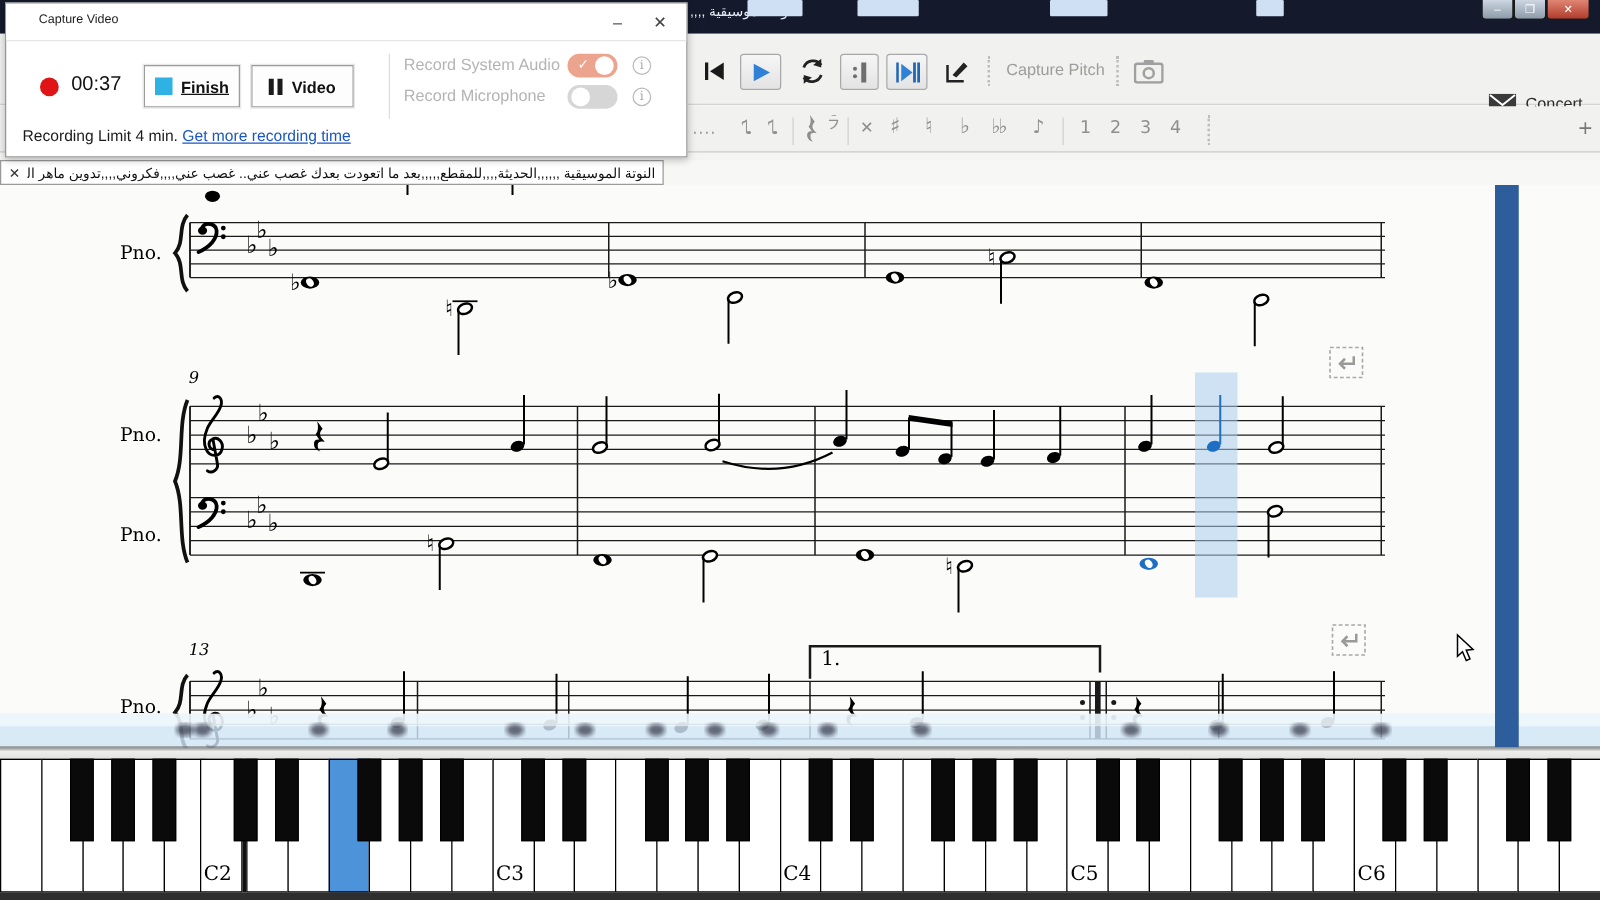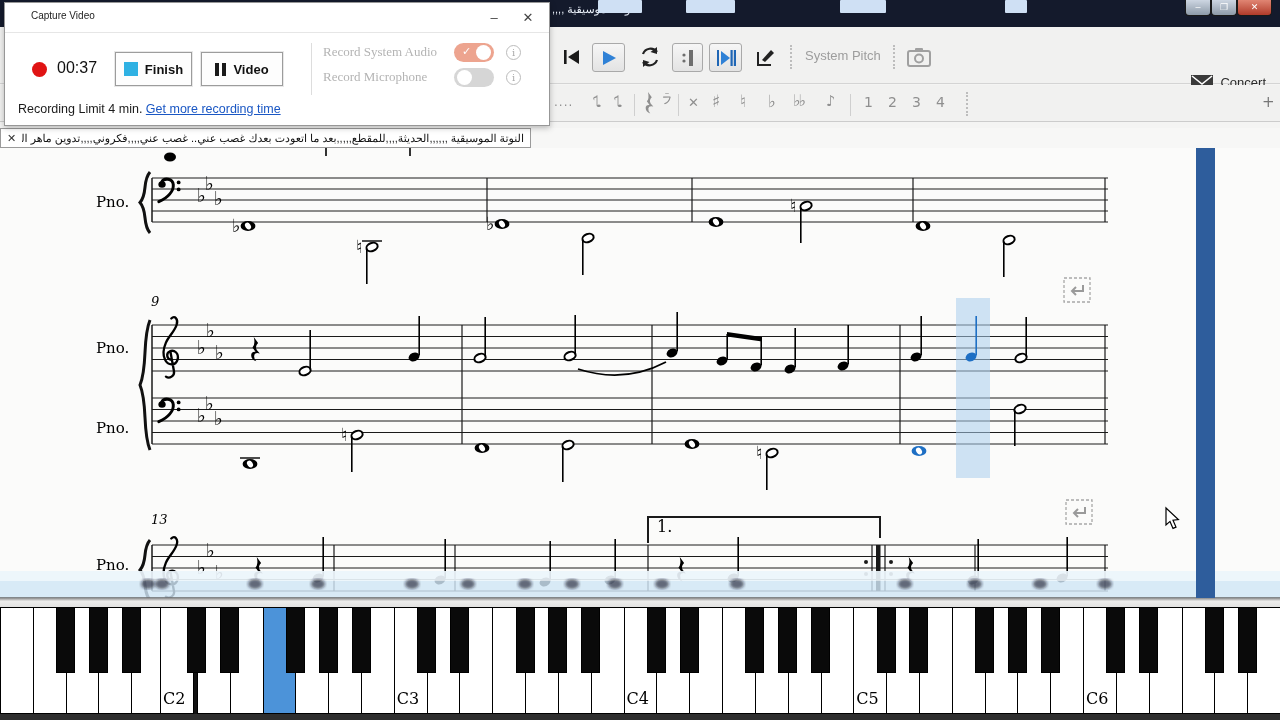--- a/index.html
+++ b/index.html
@@ -49,21 +49,21 @@
   .cd-winbtn { position:absolute; top:6px; width:18px; height:18px; text-align:center; line-height:17px;
                font-size:13px; color:#444; }
   #cd-dot { position:absolute; left:27px; top:59px; width:15px; height:15px; border-radius:50%; background:#e01414; }
   #cd-timer { position:absolute; left:52px; top:56px; font-size:16px; color:#111; }
   .cd-btn { position:absolute; top:49px; height:34px; border:1px solid #9c9c9c; outline:1px solid #e8e8e8;
             background:#fdfdfd; display:flex; align-items:center; justify-content:center; gap:7px;
             font-size:13px; font-weight:bold; color:#111; }
   #finish-sq { width:14px; height:14px; background:#2fb1e3; }
   .pause-bars { display:flex; gap:3px; } .pause-bars i { width:4px; height:13px; background:#1a1a1a; }
   #cd-divider { position:absolute; left:306px; top:40px; width:1px; height:52px; background:#ddd; }
-  .cd-optlabel { position:absolute; left:318px; font-size:13px; color:#b4b4b4;font-family:Liberation Serif, serif; }
+  .cd-optlabel { position:absolute; left:318px; font-size:13px; color:#b4b4b4; }
   .toggle { position:absolute; left:449px; width:40px; height:19px; border-radius:10px; }
   .toggle .knob { position:absolute; top:2px; width:15px; height:15px; border-radius:50%; background:#fff; }
   .toggle.on { background:#eda48f; } .toggle.on .knob { right:3px; }
   .toggle.on .check { position:absolute; left:8px; top:2px; color:#fff; font-size:11px; }
   .toggle.off { background:#d6d6d6; } .toggle.off .knob { left:3px; }
   .info-i { position:absolute; left:501px; width:15px; height:15px; border:1px solid #bbb; border-radius:50%;
             color:#aaa; font-size:10px; text-align:center; line-height:14px; font-family:"DejaVu Serif",serif; }
   #cd-limit { position:absolute; left:13px; top:99px; font-size:12.5px; color:#1b1b1b; }
   #cd-link { color:#1a57c4; text-decoration:underline; }
 
@@ -132,21 +132,21 @@
           <rect x="17.8" y="1" width="2.2" height="16" fill="#1f66b5"></rect>
       </svg>
     </span>
     <span class="tbtn" style="left:752px;top:17px;width:26px;height:26px;">
       <svg width="21" height="21" viewBox="0 0 21 21">
         <path d="M3 5 L3 18 L16 18" fill="none" stroke="#222" stroke-width="2"></path>
         <path d="M7 13 L16 3 L19 6 L10 15 Z" fill="#222"></path>
       </svg>
     </span>
     <span class="vsep-dot" style="left:790px;top:18px;"></span>
-    <span class="graytext" style="position:absolute;left:805px;top:21px;">System Pitch</span>
+    <span class="graytext" style="position:absolute;left:805px;top:21px;">Capture Pitch</span>
     <span class="vsep-dot" style="left:893px;top:18px;"></span>
     <span class="tbtn" style="left:906px;top:18px;width:26px;height:24px;">
       <svg width="24" height="20" viewBox="0 0 24 20">
         <rect x="1" y="4" width="22" height="15" rx="2" fill="none" stroke="#a0a0a0" stroke-width="2"></rect>
         <rect x="8" y="1" width="8" height="4" rx="1" fill="#a0a0a0"></rect>
         <circle cx="12" cy="11.5" r="4" fill="none" stroke="#a0a0a0" stroke-width="2"></circle>
       </svg>
     </span>
     <span id="feedback">
       <svg width="22" height="15" viewBox="0 0 22 15">
@@ -476,21 +476,21 @@
     </div>
 
   <div id="capture-dialog">
     <div id="cd-titlebar">
       <span id="cd-title">Capture Video</span>
       <span class="cd-winbtn" style="right:46px;">–</span>
       <span class="cd-winbtn" style="right:12px;">✕</span>
     </div>
     <span id="cd-dot"></span>
     <span id="cd-timer">00:37</span>
-    <span class="cd-btn" style="left:110px;width:77px;">
+    <span class="cd-btn" style="left:110px;width:77px;text-decoration:underline;">
       <span id="finish-sq"></span>
       <span>Finish</span>
     </span>
     <span class="cd-btn" style="left:196px;width:82px;">
       <span class="pause-bars">
           <i></i>
           <i></i>
         </span>
       <span>Video</span>
     </span>

